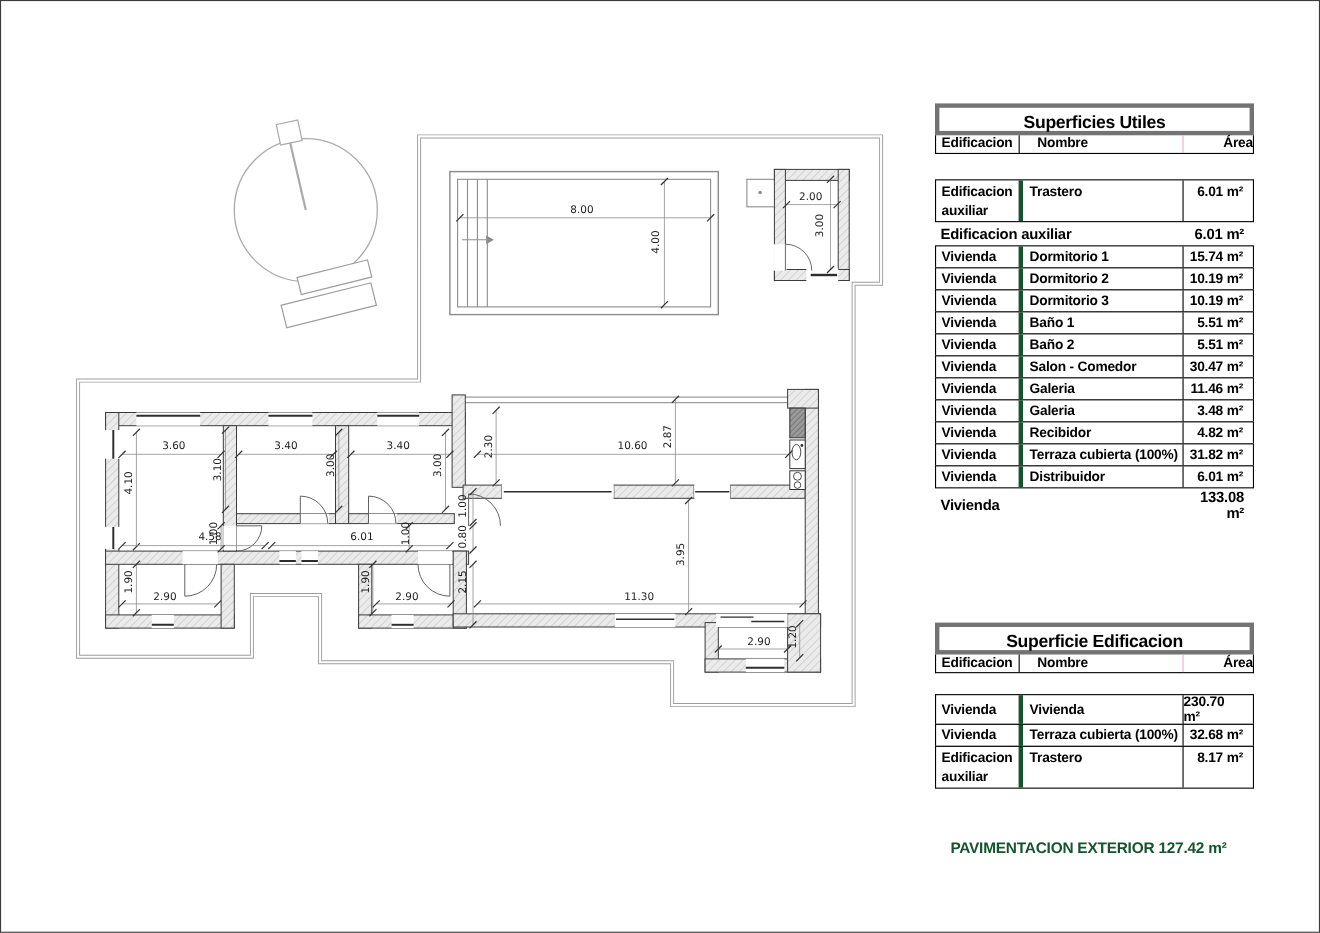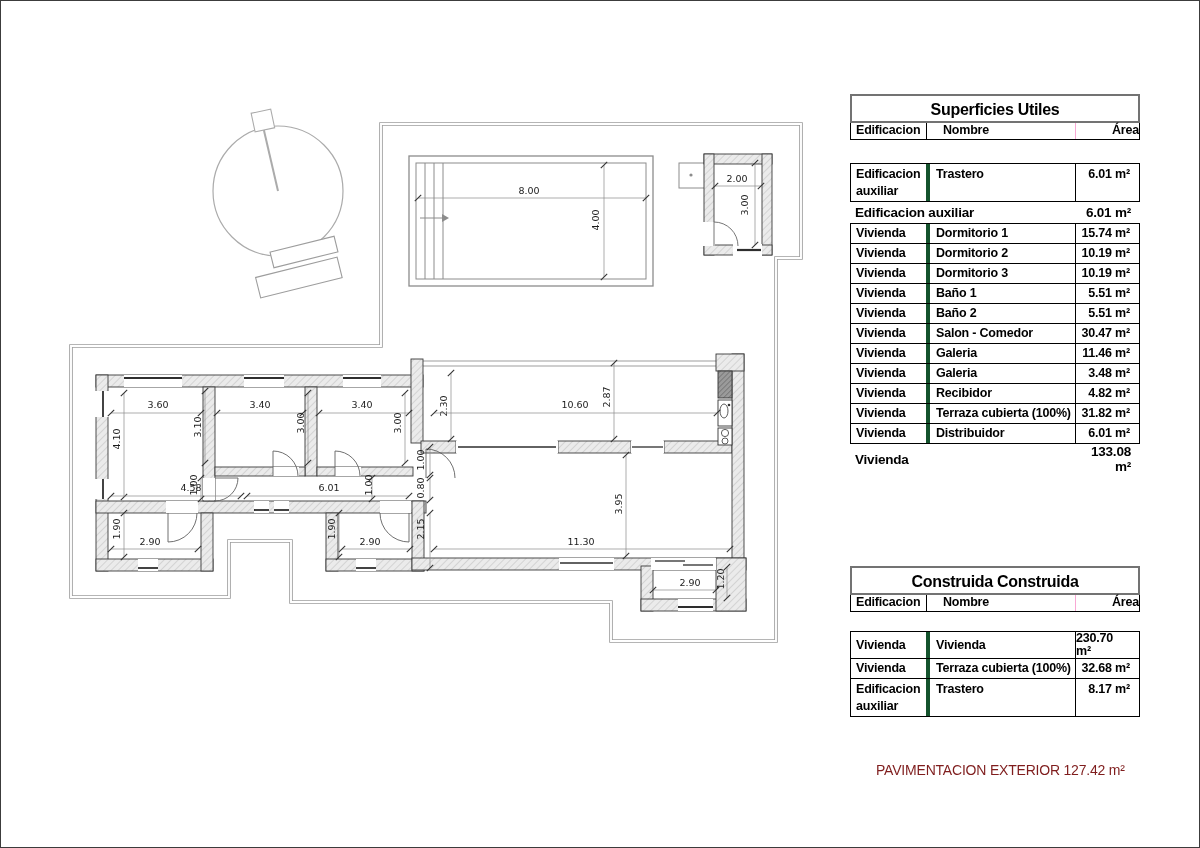--- a/index.html
+++ b/index.html
@@ -10,21 +10,21 @@
   }
   svg.plan { position:absolute; left:0; top:0; }
 
   .dimline { stroke:#8a8a8a; stroke-width:0.7; }
   .dimtick { stroke:#333; stroke-width:1.1; }
   .dimtext { font-family:"DejaVu Sans", sans-serif; font-size:9.5px; fill:#1c1c1c; }
 
   
   .tbl { position:absolute; width:290px; color:#000; font-weight:700;
          font-size:12.5px; letter-spacing:-0.2px; }
-  .ttl { height:29px; line-height:27px; border:2px solid #737373; text-align:center;
+  .ttl { height:29px; line-height:27px; border:4px solid #737373; text-align:center;
          font-size:16px; letter-spacing:-0.3px; }
   .thead { display:grid; grid-template-columns:75px 149px 64px; height:17px;
          border:1px solid #000; border-top:none; }
   .thead > div { line-height:15px; }
   .thead .c1 { padding-left:5px; }
   .thead .c2 { padding-left:16px; border-left:1px solid #000; }
   .thead .c3 { text-align:right; border-left:1px solid #f9a8d4; }
   .tbody { margin-top:23px; }
   #tbl-construida .tbody { margin-top:19px; }
   .brow { display:grid; grid-template-columns:75px 149px 64px; min-height:21px;
@@ -34,21 +34,21 @@
   .brow .c1 { padding-left:5px; }
   .brow .c2 { padding-left:6px; border-left:4px solid #14532d; }
   .brow .c3 { justify-content:flex-end; padding-right:9px; border-left:1px solid #000; }
   .brow.tall { min-height:39px; }
   .brow.tall > div { align-items:flex-start; padding-top:2px; line-height:17px; }
   .srow { display:grid; grid-template-columns:226px 64px; min-height:21px;
           align-items:center; font-size:13.5px; }
   .srow .lab { padding-left:5px; }
   .srow .val { text-align:right; padding-right:9px; }
   .srow.totalrow { font-size:13.5px; min-height:22px; }
-  .pav { position:absolute; font-weight:400; font-size:14px; letter-spacing:-0.2px; color:#7f1d1d;margin-left:12px; }
+  .pav { position:absolute; font-weight:700; font-size:14px; letter-spacing:-0.2px; color:#14532d; }
 </style>
 </head>
 <body>
 
 <div class="screen">
 
   <svg class="plan" width="1200" height="848" viewBox="0 0 1200 848">
     <defs>
       <pattern id="hatch" patternUnits="userSpaceOnUse" width="5" height="5" patternTransform="rotate(45)">
         <rect width="5" height="5" fill="#ebebeb"></rect>
@@ -465,21 +465,21 @@
           <div class="c3">6.01 m²</div>
         </div>
         <div class="srow">
           <div class="lab">Vivienda</div>
           <div class="val">133.08 m²</div>
         </div>
       </div>
   </div>
 
   <div class="tbl" id="tbl-construida" style="left:849px; top:565px;">
-    <div class="ttl">Construida Construida</div>
+    <div class="ttl">Superficie Edificacion</div>
     <div class="thead">
       <div class="c1">Edificacion</div>
       <div class="c2">Nombre</div>
       <div class="c3">Área</div>
     </div>
     <div class="tbody">
         <div class="brow first">
           <div class="c1">Vivienda</div>
           <div class="c2">Vivienda</div>
           <div class="c3">230.70 m²</div>

